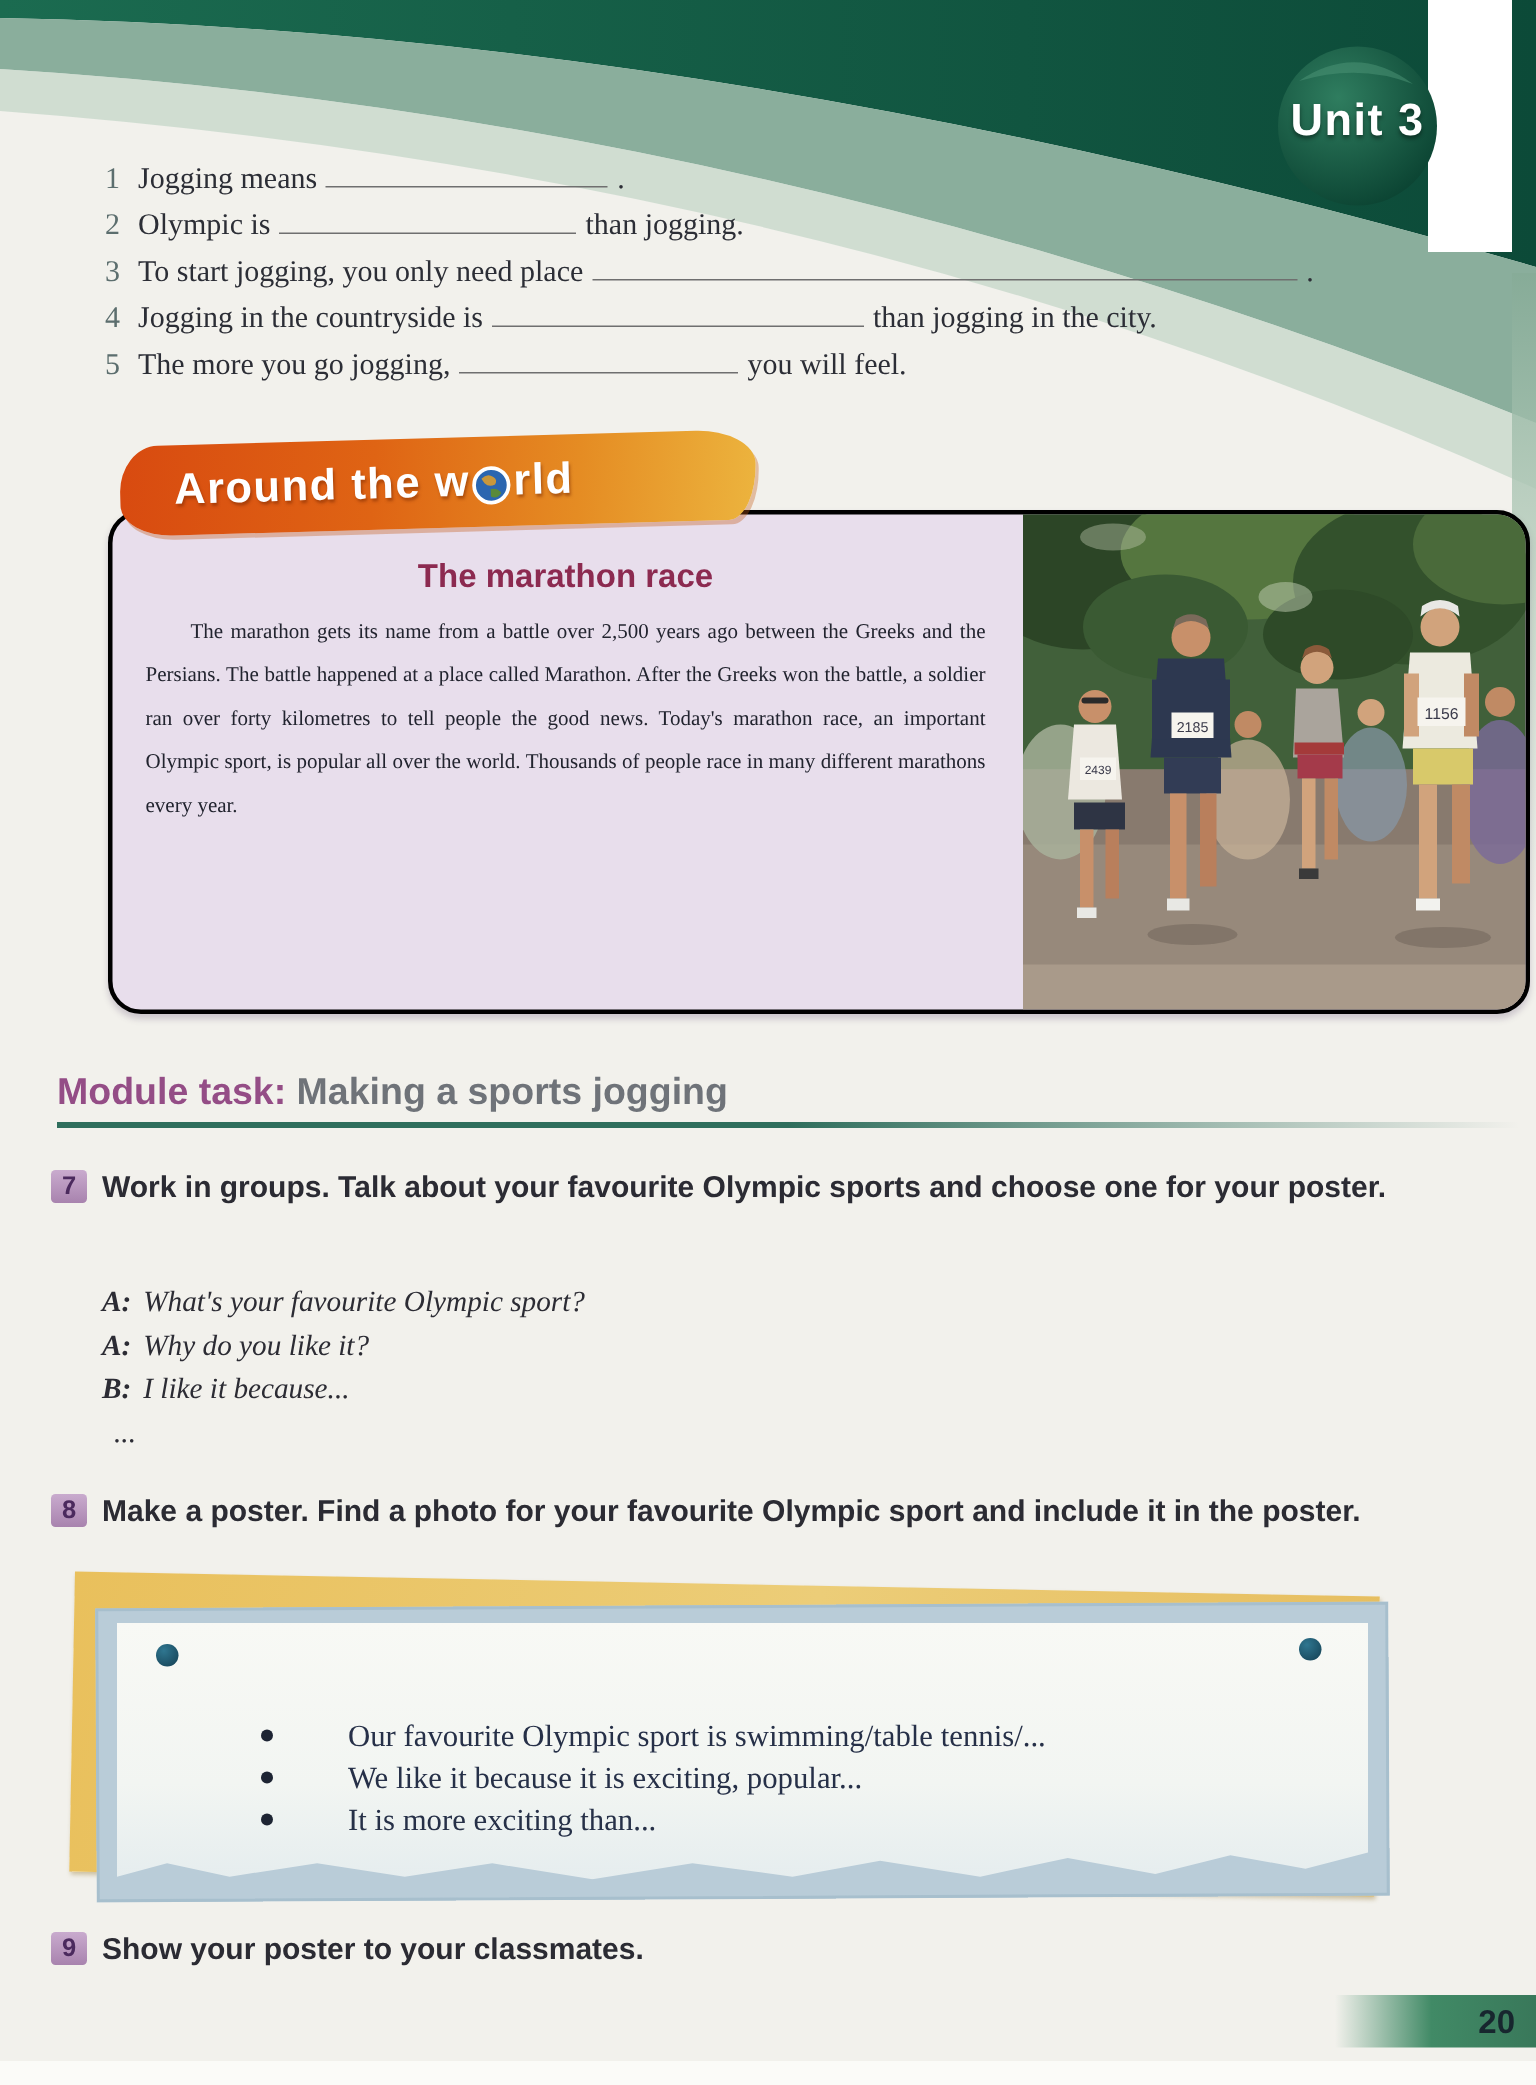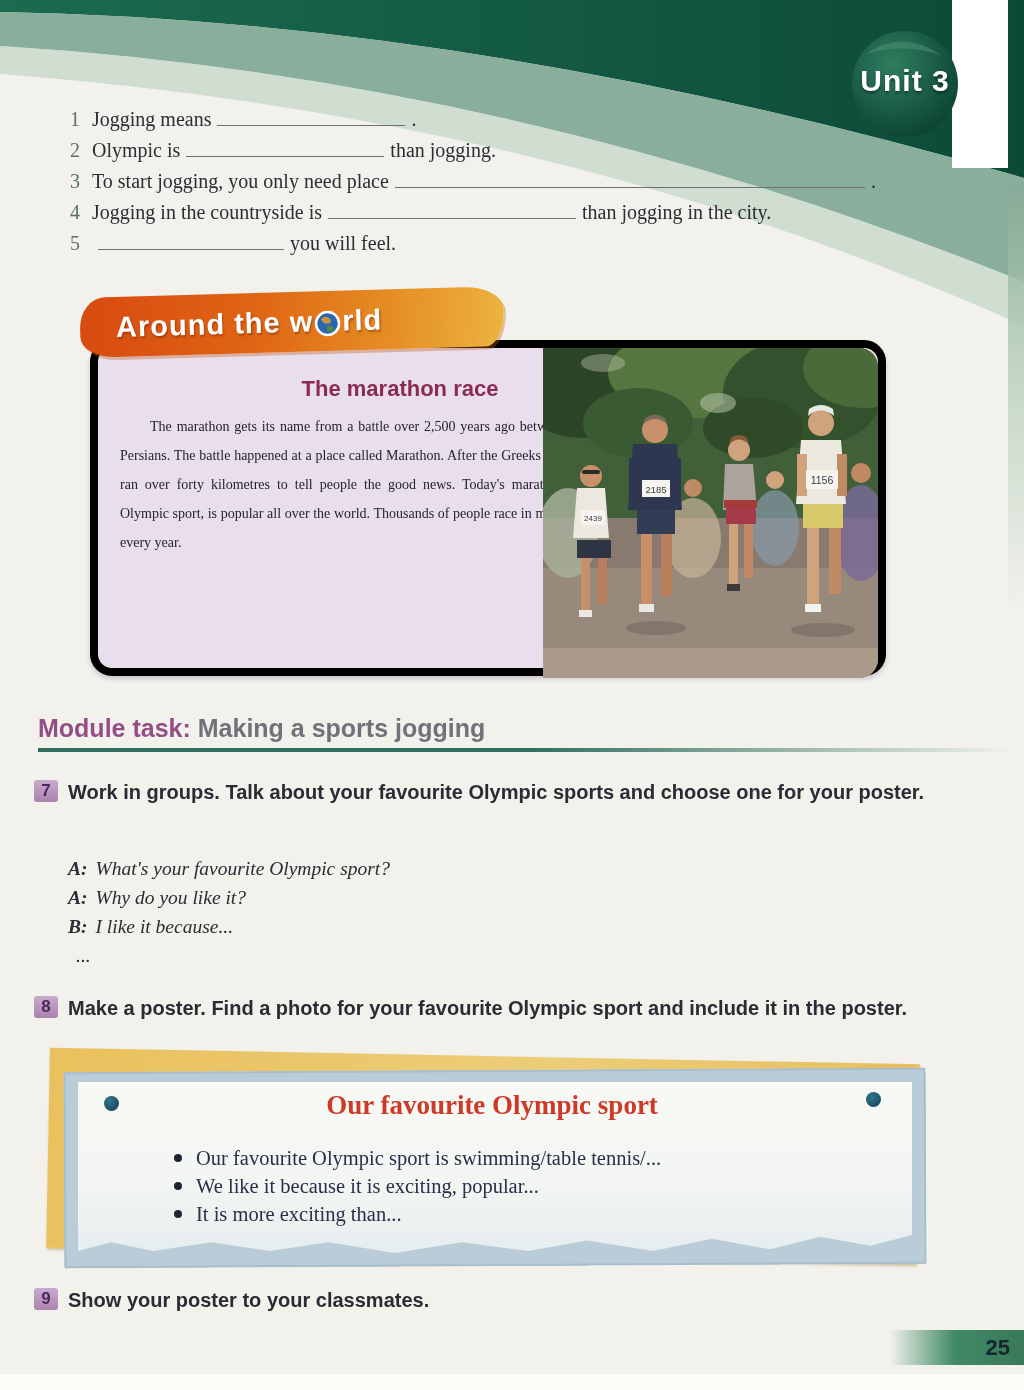--- a/index.html
+++ b/index.html
@@ -39,22 +39,22 @@
     z-index:5;
   }
   .brush-banner .banner-text{
     color:#fff;font-weight:bold;font-size:29px;letter-spacing:1px;
     text-shadow:1px 2px 2px rgba(120,40,0,.5);
     display:flex;align-items:center;
   }
   .globe{margin:0 1px;position:relative;top:2px;}
   
   .marathon-panel{
-    position:absolute;left:90px;top:340px;width:796px;height:336px;
-    background:#e8deec;border:8px solid #000000;border-radius:22px;
+    position:absolute;left:72px;top:340px;width:948px;height:336px;
+    background:#e8deec;border:3px solid #000000;border-radius:22px;
     box-sizing:border-box;box-shadow:0 3px 4px rgba(90,70,110,.25);
   }
   .marathon-text{position:absolute;left:22px;top:28px;width:560px;}
   .marathon-title{
     font-family:"Liberation Sans",sans-serif;font-weight:bold;font-size:22px;
     color:#8c2a50;text-align:center;margin:0 0 10px 0;
   }
   .marathon-body{
     font-family:"Liberation Serif",serif;font-size:14px;line-height:29px;
     color:#22242f;text-align:justify;text-indent:30px;margin:0;
@@ -115,21 +115,21 @@
   .pin-left{left:56px;top:44px;}
   .pin-right{left:818px;top:40px;}
   .poster-title{
     position:absolute;left:0;top:38px;width:100%;text-align:center;
     font-family:"Liberation Serif",serif;font-weight:bold;font-size:27px;
     color:#cd3a28;margin:0;
   }
   .poster-bullets{position:absolute;left:126px;top:92px;margin:0;padding:0;list-style:none;}
   .poster-bullets li{
     font-family:"Liberation Serif",serif;font-size:20.5px;line-height:28px;
-    color:#263048;display:flex;align-items:baseline;
+    color:#263048;display:flex;align-items:baseline;gap:36px;
   }
   .bullet-dot{flex:0 0 auto;width:8px;height:8px;border-radius:50%;background:#1d2433;
     margin-right:14px;position:relative;top:-3px;}
   
   .footer-bar{
     position:absolute;right:0;top:1330px;width:134px;height:35px;
     background:linear-gradient(90deg,rgba(65,138,102,0) 0%,#418a66 48%,#39785a 100%);
     display:flex;align-items:center;justify-content:flex-end;
   }
   .page-number{color:#17262e;font-weight:bold;font-size:22px;padding-right:14px;}
@@ -179,20 +179,21 @@
     <span>.</span>
   </div>
   <div class="ex-row">
     <span class="ex-num">4</span>
     <span>Jogging in the countryside is</span>
     <span class="blank bw4"></span>
     <span>than jogging in the city.</span>
   </div>
   <div class="ex-row">
     <span class="ex-num">5</span>
+    <span>The more you go jogging,</span>
     <span class="blank bw5"></span>
     <span>you will feel.</span>
   </div>
 </div>
 
 <div class="marathon-panel">
   <div class="marathon-text">
     <h3 class="marathon-title">The marathon race</h3>
     <p class="marathon-body">The marathon gets its name from a battle over 2,500 years ago between the Greeks and the Persians. The battle happened at a place called Marathon. After the Greeks won the battle, a soldier ran over forty kilometres to tell people the good news. Today's marathon race, an important Olympic sport, is popular all over the world. Thousands of people race in many different marathons every year.</p>
   </div>
@@ -308,21 +309,20 @@
   <div class="task-badge">8</div>
   <p class="task-text">Make a poster. Find a photo for your favourite Olympic sport and include it in the poster.</p>
 </div>
 
 <div class="poster">
   <div class="poster-yellow"></div>
   <div class="poster-blue"></div>
   <div class="poster-paper"></div>
   <div class="pin pin-left"></div>
   <div class="pin pin-right"></div>
-  <h2 class="poster-title">Our favourite Olympic sport</h2>
   <ul class="poster-bullets">
     <li>
         <span class="bullet-dot"></span>
         <span>Our favourite Olympic sport is swimming/table tennis/...</span>
       </li>
     <li>
         <span class="bullet-dot"></span>
         <span>We like it because it is exciting, popular...</span>
       </li>
     <li>
@@ -331,15 +331,15 @@
       </li>
   </ul>
 </div>
 
 <div class="task" id="task9">
   <div class="task-badge">9</div>
   <p class="task-text">Show your poster to your classmates.</p>
 </div>
 
 <div class="footer-bar">
-  <span class="page-number">25</span>
+  <span class="page-number">20</span>
 </div>
 <div class="bottom-strip"></div>
 
 </body></html>

